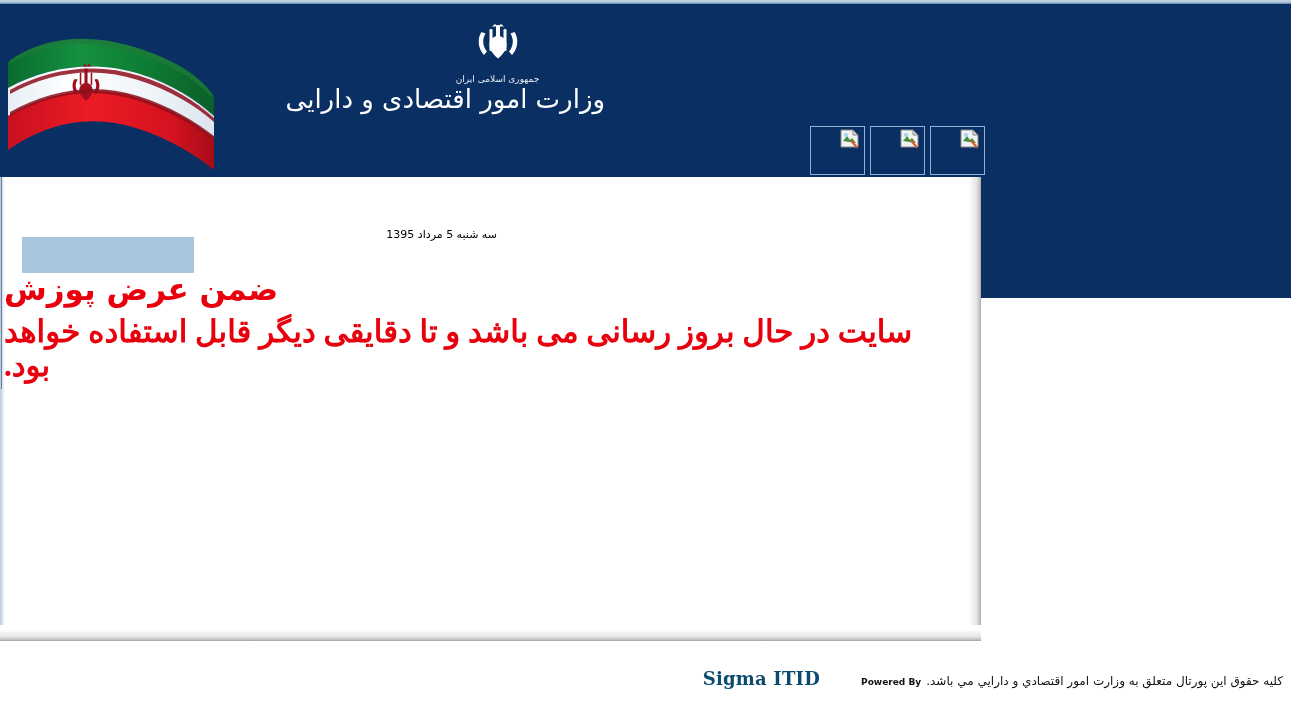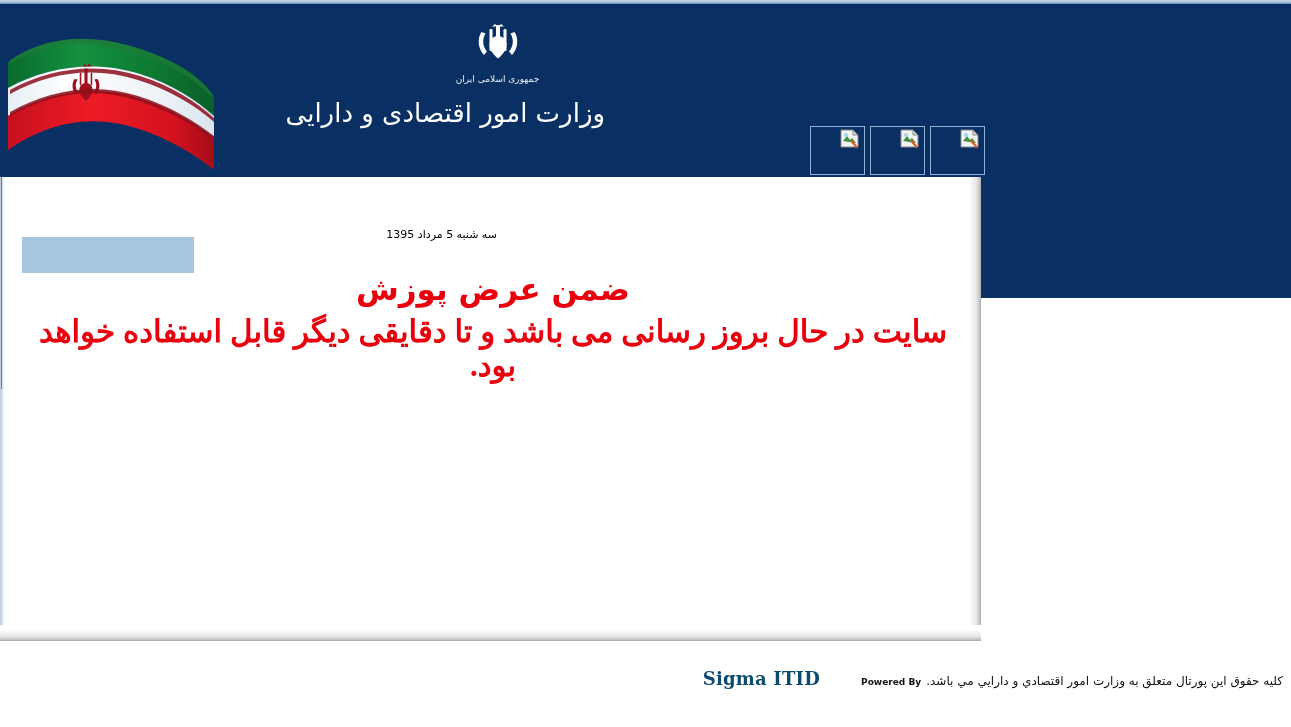--- a/index.html
+++ b/index.html
@@ -66,21 +66,20 @@
     font-size: 9px;
     color: #e8eef6;
     letter-spacing: 0.5px;
     margin-top: 8px;
     white-space: nowrap;
   }
   .brand-ministry {
     font-family: "DejaVu Sans", "Liberation Sans", sans-serif;
     font-size: 26px;
     color: #ffffff;
-    margin-top: 14px;
     white-space: nowrap;
     font-weight: normal;
   }
 
   
   .icon-boxes {
     position: absolute;
     left: 810px; top: 126px;
     display: flex;
     gap: 5px;
@@ -148,23 +147,23 @@
   .blue-block {
     position: absolute;
     left: 22px; top: 60px;
     width: 172px; height: 36px;
     background: #a6c5de;
   }
 
   
   .notice {
     position: absolute;
-    left: 28px; top: 95px;
+    left: 4px; top: 95px;
     width: 930px;
-    text-align: center;
+    text-align: left;
     direction: rtl;
   }
   .notice-line {
     color: #e8000d;
     font-weight: bold;
     font-family: "DejaVu Sans", "Liberation Sans", sans-serif;
     line-height: 1.12;
   }
   .notice-line-1 { font-size: 31px; }
   .notice-line-2 { font-size: 31px; margin-top: 8px; font-family: Liberation Serif, serif; }

